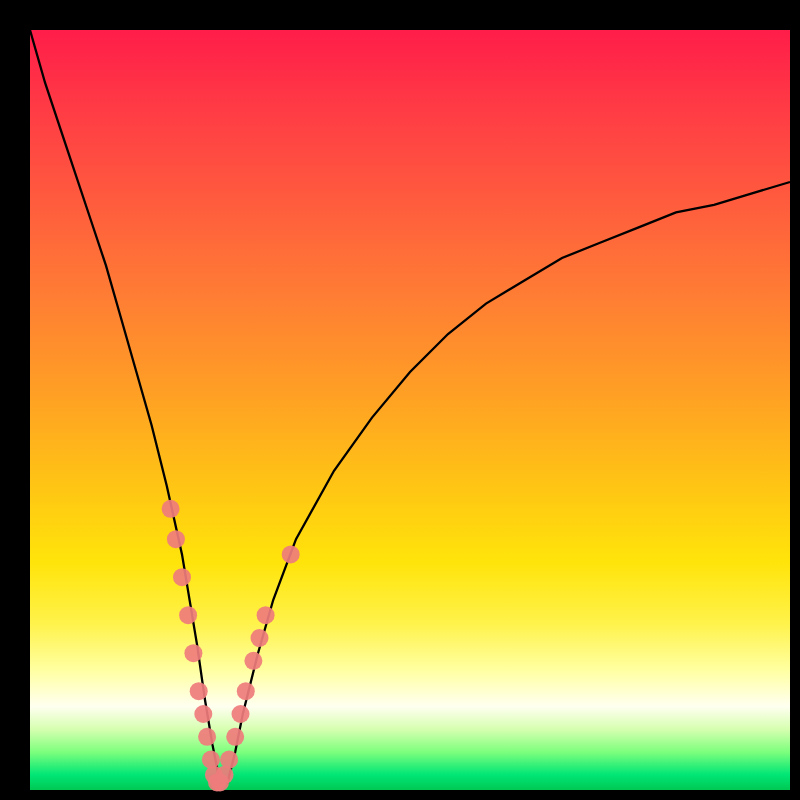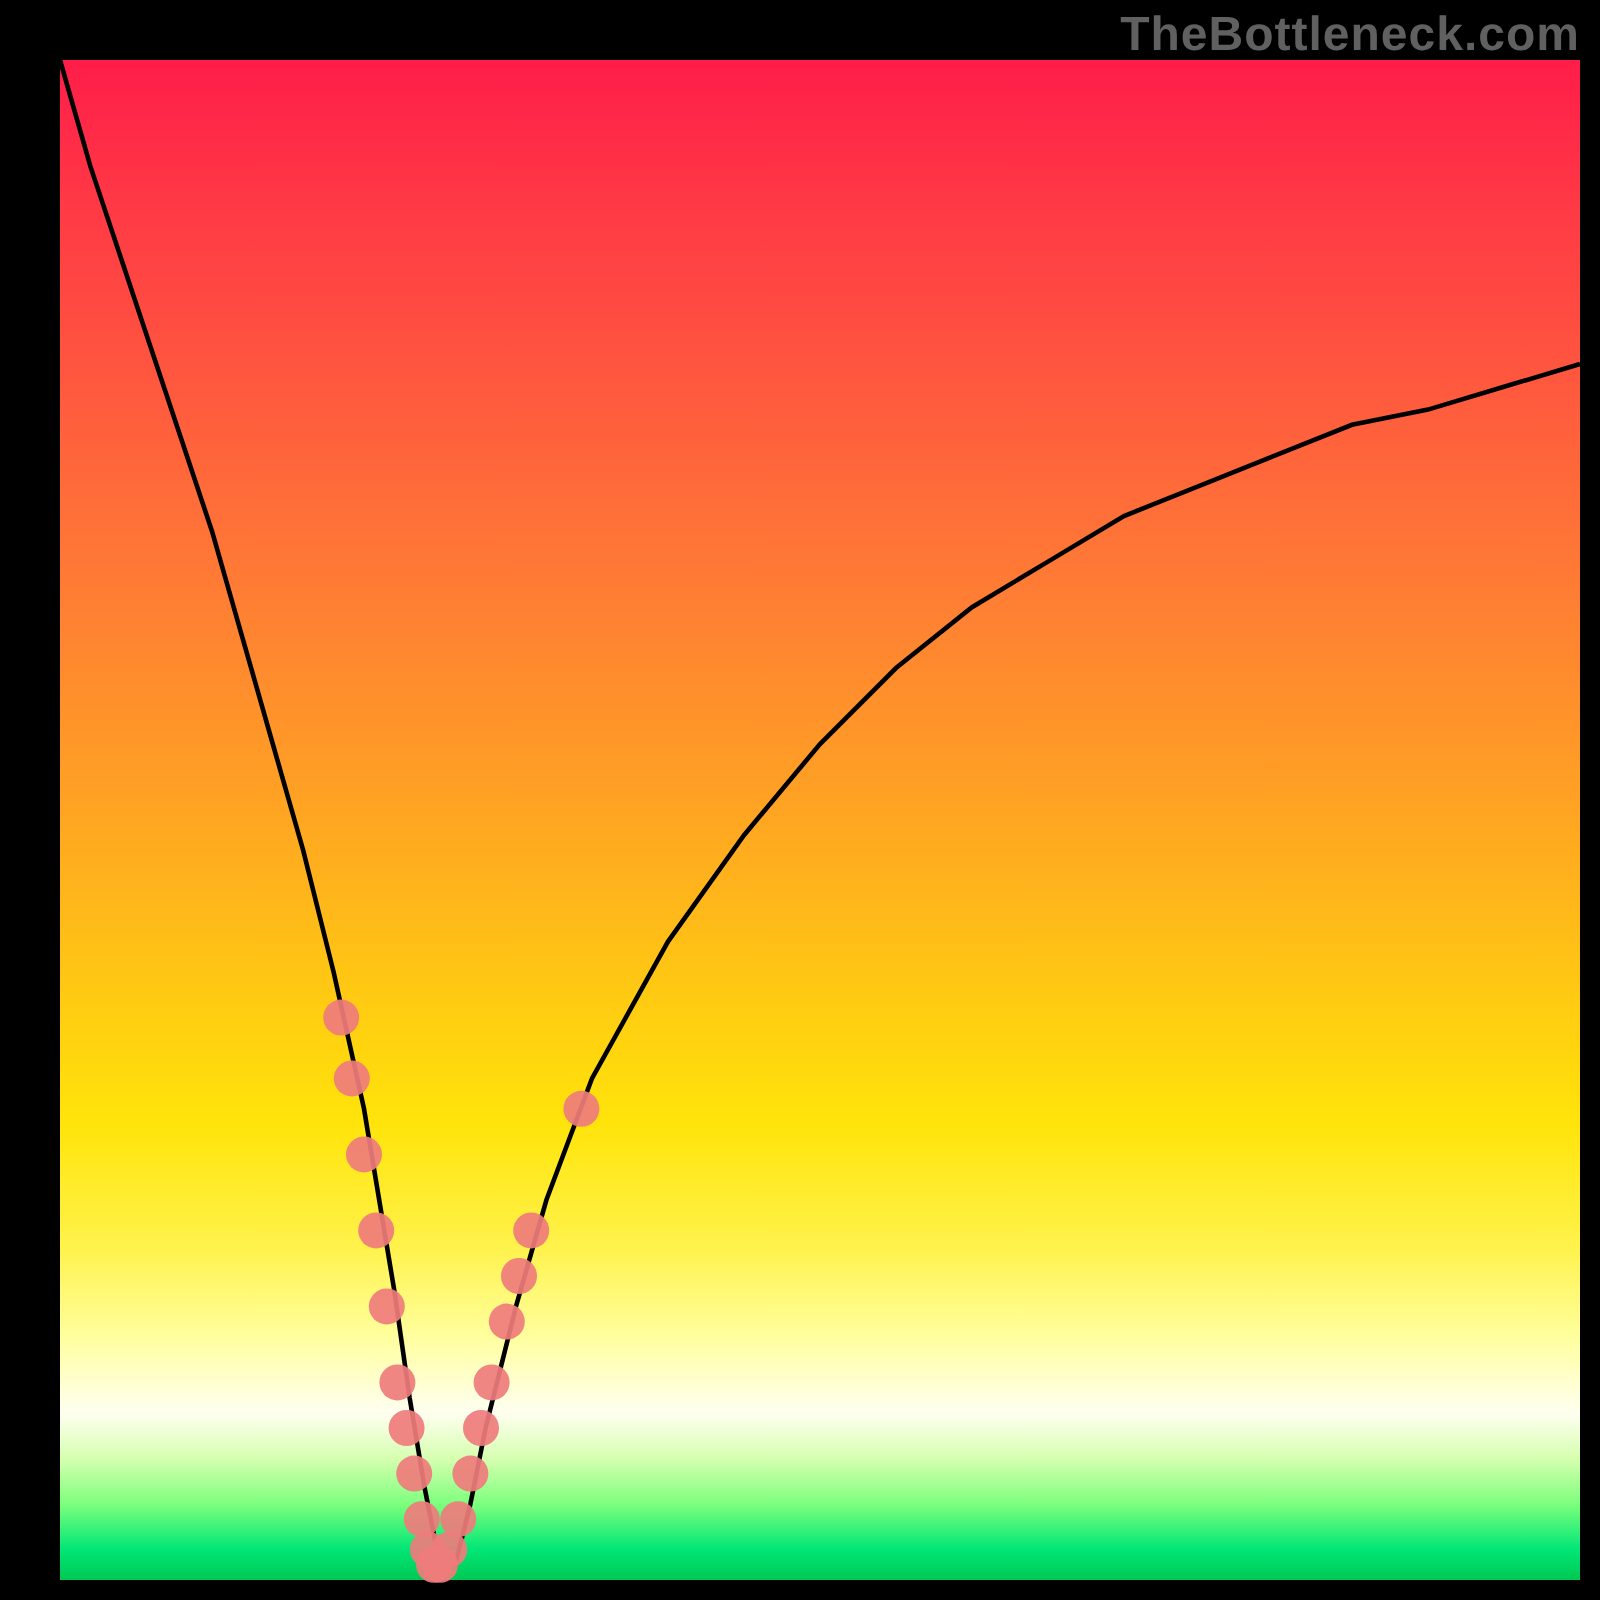--- a/index.html
+++ b/index.html
@@ -96,14 +96,13 @@
           <circle cx="205.2" cy="706.8" r="9" class="series-dot"></circle>
           <circle cx="210.5" cy="684.0" r="9" class="series-dot"></circle>
           <circle cx="215.8" cy="661.2" r="9" class="series-dot"></circle>
           <circle cx="223.4" cy="630.8" r="9" class="series-dot"></circle>
           <circle cx="229.5" cy="608.0" r="9" class="series-dot"></circle>
           <circle cx="235.6" cy="585.2" r="9" class="series-dot"></circle>
           <circle cx="260.7" cy="524.4" r="9" class="series-dot"></circle>
         </g>
     </svg>
   </div>
-  <div class="watermark">TheBottleneck.com</div>
 </div>
 
 </body></html>

